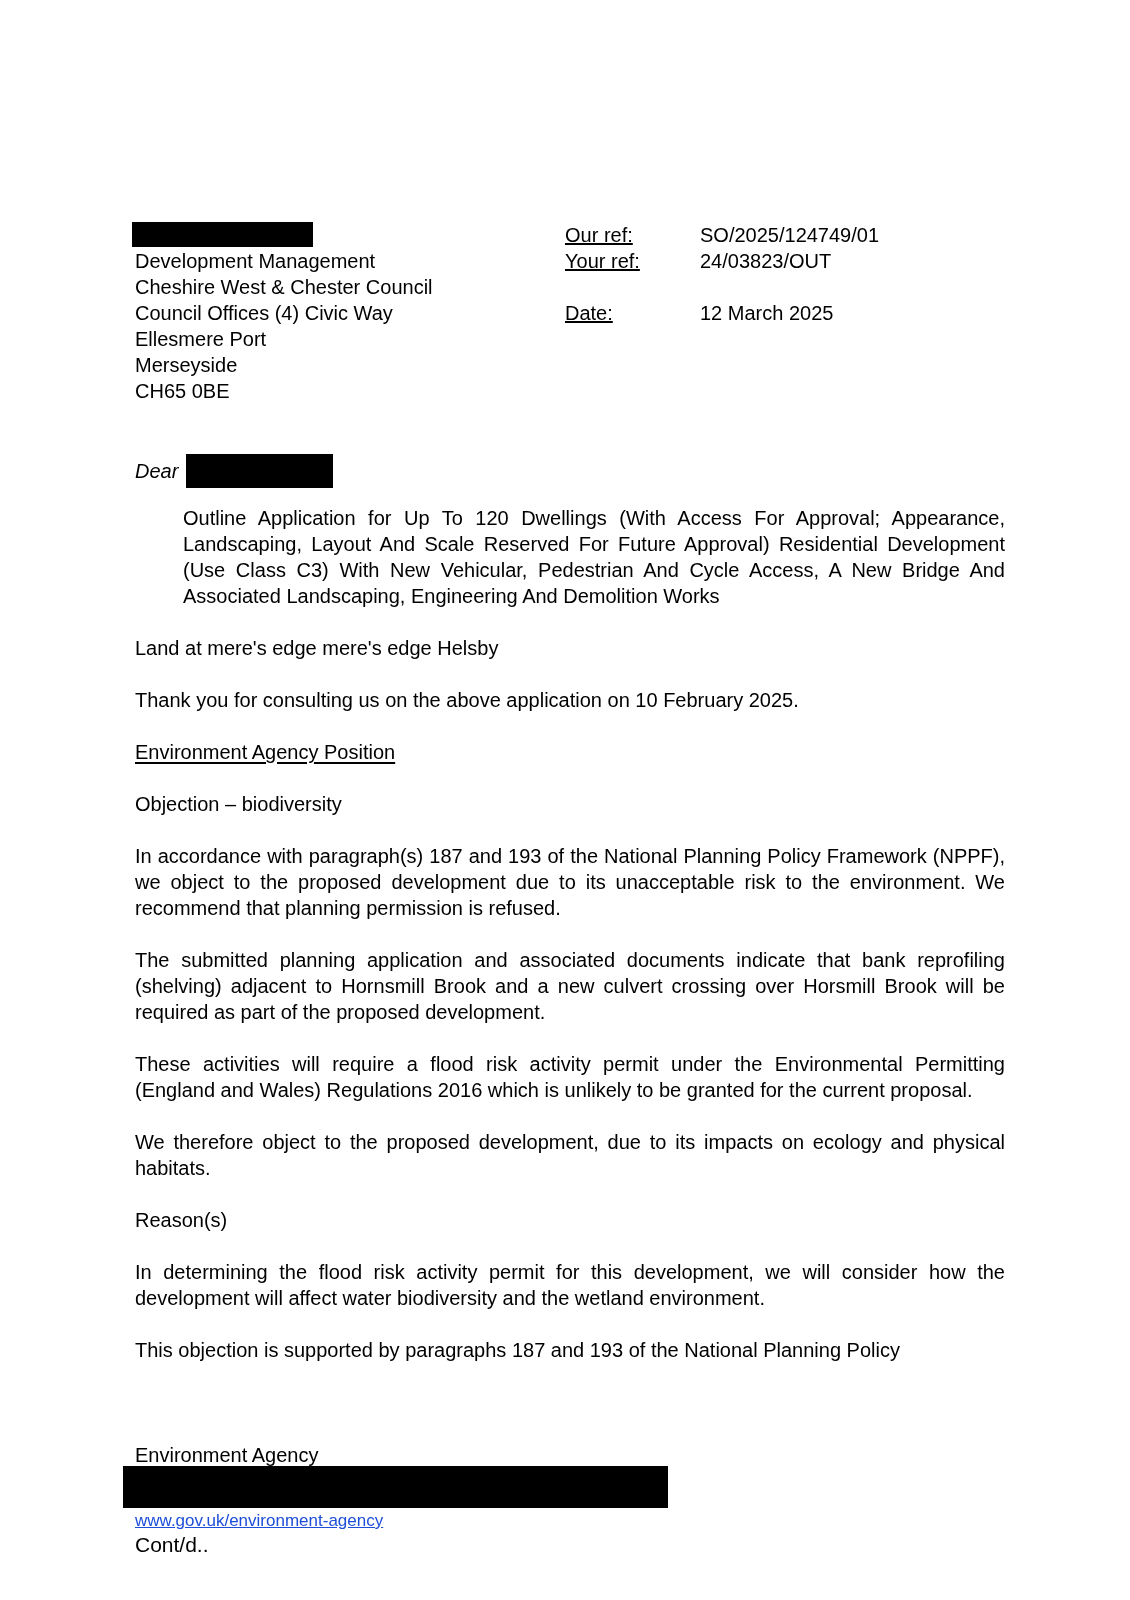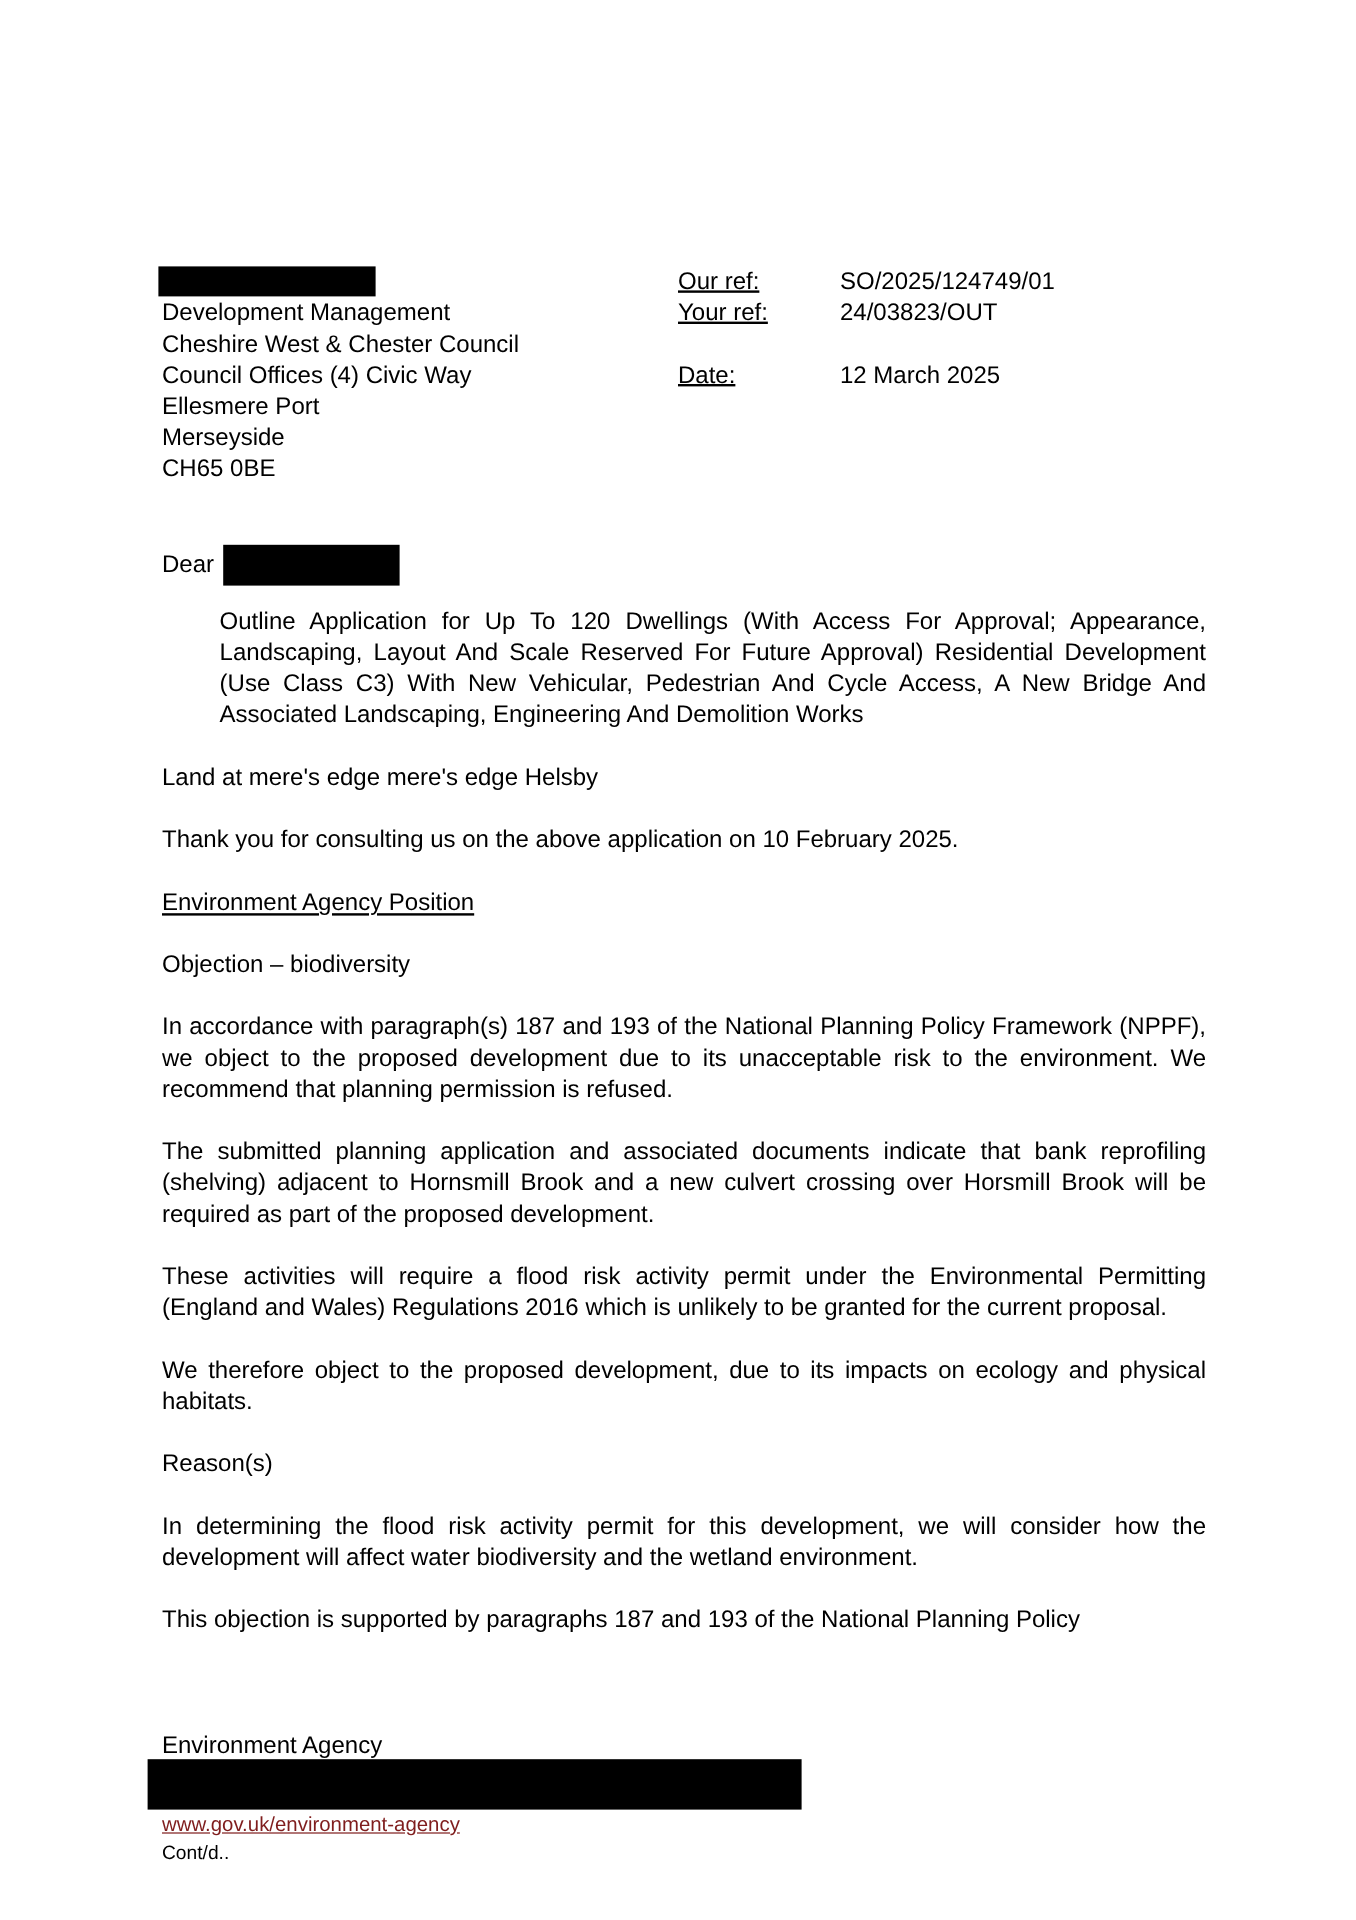--- a/index.html
+++ b/index.html
@@ -48,20 +48,21 @@
   .ref-label {
     display: inline-block;
     width: 135px;
     text-decoration: underline;
   }
   .salutation {
     margin-top: 50px;
     height: 34px;
     display: flex;
     align-items: center;
+    font-style: italic;
   }
   .redact-name {
     display: inline-block;
     width: 147px;
     height: 34px;
     margin-left: 8px;
   }
   p { margin: 26px 0 0 0; }
   p.subject { margin-top: 17px; margin-left: 48px; }
   .just { text-align: justify; }
@@ -84,29 +85,29 @@
     top: 1466px;
     width: 545px;
     height: 42px;
   }
   .footer-link {
     position: absolute;
     left: 135px;
     top: 1510px;
     font-size: 17px;
     line-height: 21px;
-    color: #7f1d1d;
+    color: #1d4ed8;
     text-decoration: underline;
     cursor: pointer;
   }
   .footer-contd {
     position: absolute;
     left: 135px;
     top: 1532px;
-    font-size: 16px;
+    font-size: 21px;
     line-height: 26px;
   }
 </style>
 </head>
 <body>
 
 <div class="page">
 
   <div class="content">
 

